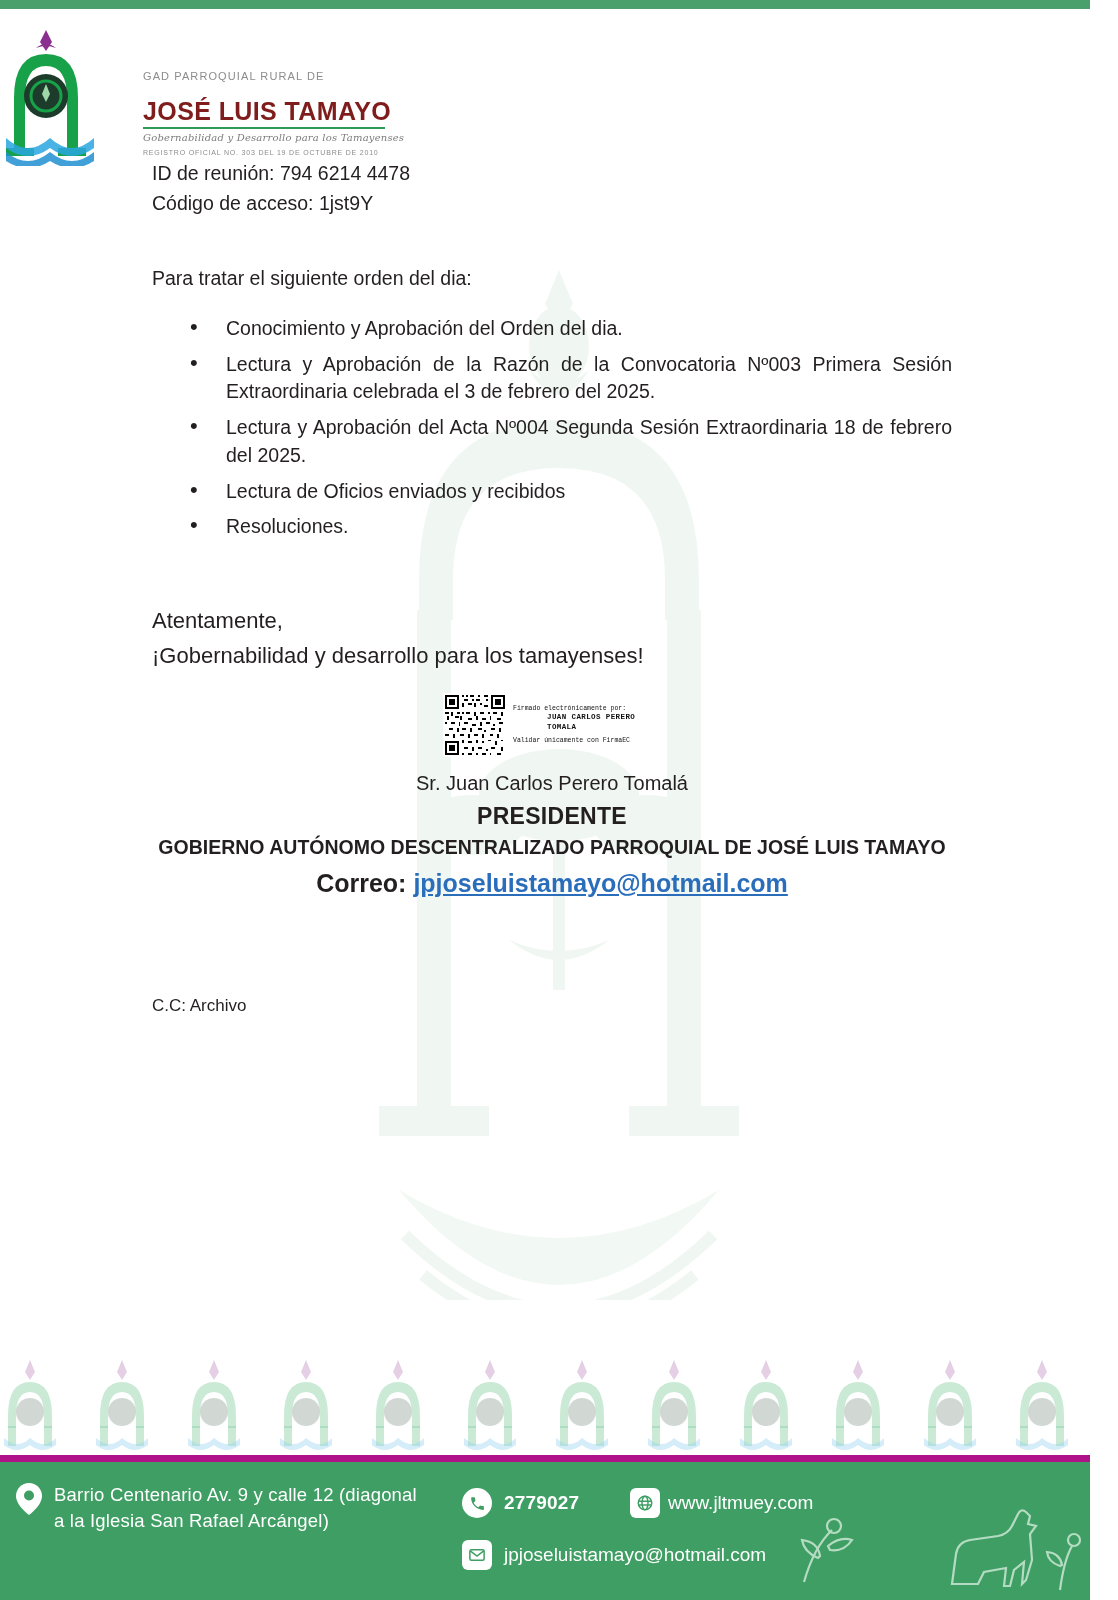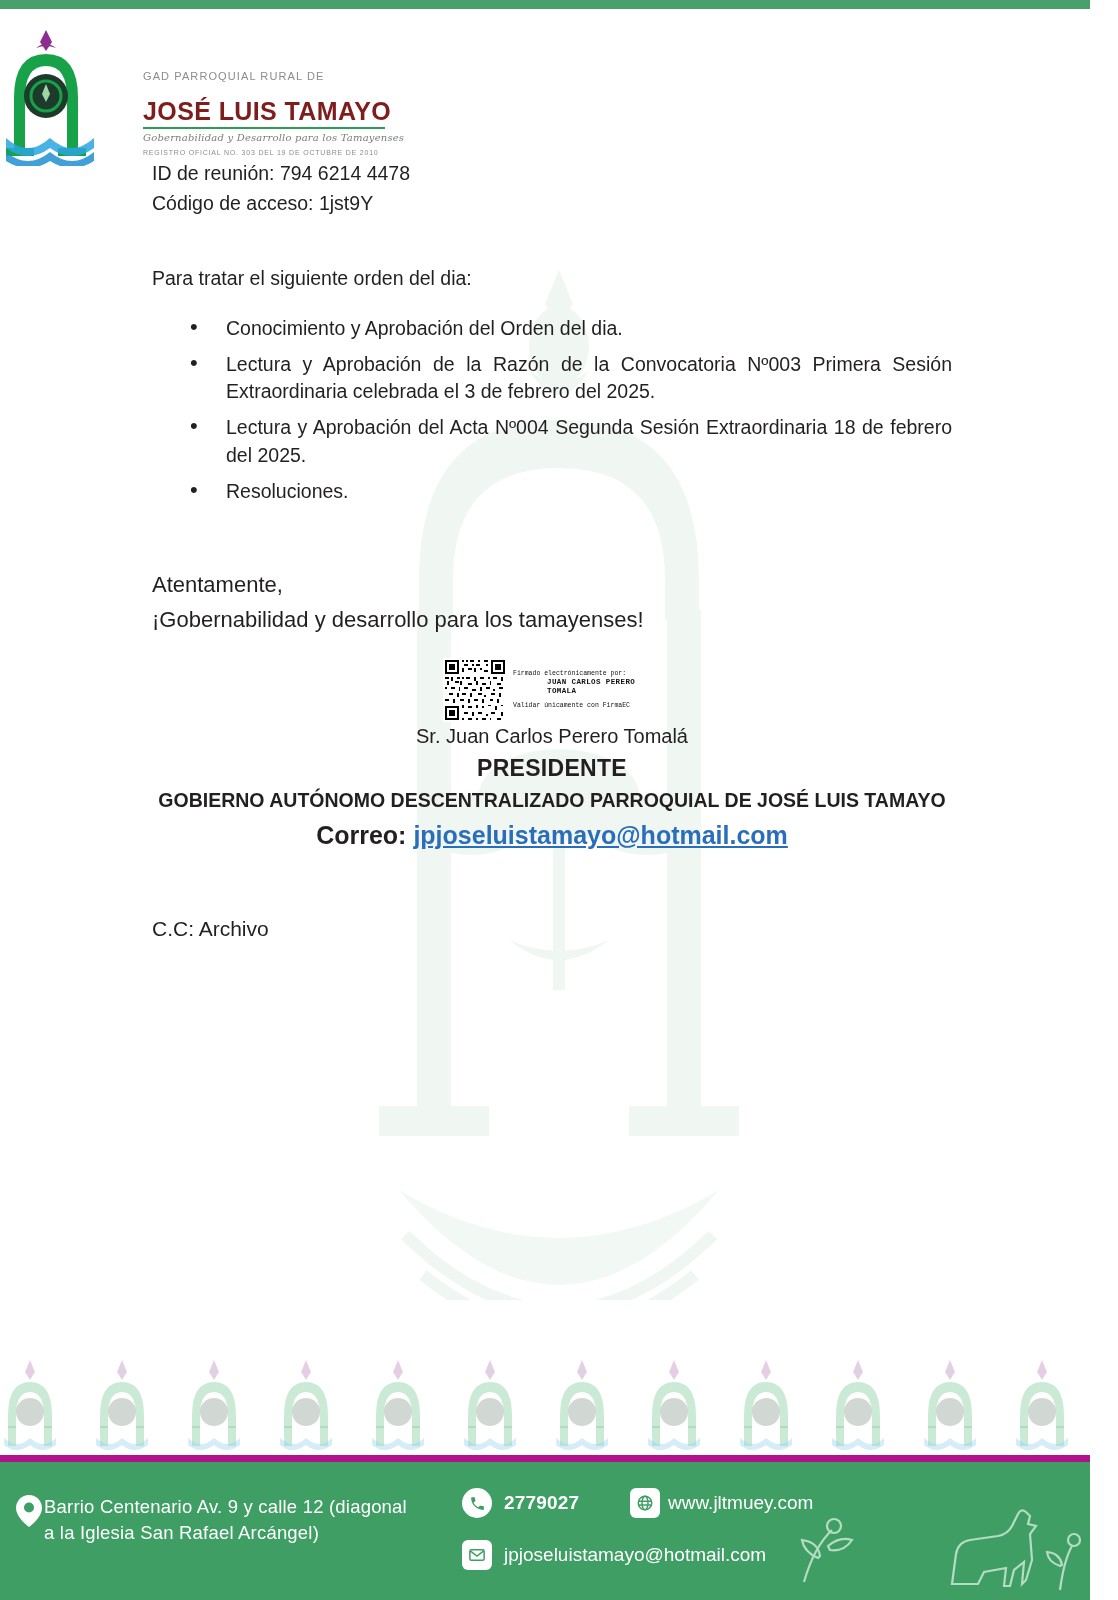--- a/index.html
+++ b/index.html
@@ -181,33 +181,34 @@
   }
   .esign-txt .nm {
     font-weight: bold;
     font-size: 7.5px;
     letter-spacing: 0.4px;
     margin-left: 34px;
   }
   .esign-txt .sm { margin-top: 5px; }
 
   .sig-block {
+    margin-top: 12px;
     text-align: center;
   }
   .sig-name { font-size: 20px; }
   .sig-role { font-size: 23px; font-weight: bold; margin-top: 2px; letter-spacing: 0.3px; }
   .sig-org  { font-size: 19.5px; font-weight: bold; margin-top: 2px; line-height: 1.35; }
   .sig-mail { font-size: 25px; font-weight: bold; margin-top: 5px; }
   .sig-mail a, .sig-mail .mail {
     color: #2a6ebb;
     text-decoration: underline;
     font-weight: bold;
   }
 
-  .cc { margin-top: 60px; font-size: 21px; }
+  .cc { margin-top: 93px; font-size: 17px; }
 
   
   .bottom-pattern {
     position: absolute;
     left: 0;
     bottom: 146px;
     width: 1090px;
     height: 100px;
     overflow: hidden;
     opacity: 0.5;
@@ -232,22 +233,23 @@
     z-index: 6;
     color: #ffffff;
   }
   .footer-inner {
     position: relative;
     height: 100%;
   }
   .fcol-addr {
     position: absolute;
     left: 14px;
-    top: 32px;
+    top: 20px;
     display: flex;
+    gap: 10px;
     align-items: flex-start;
   }
   .addr-text {
     font-size: 18.5px;
     line-height: 1.42;
     letter-spacing: 0.2px;
     max-width: 370px;
   }
   .fcol-contact {
     position: absolute;
@@ -354,20 +356,21 @@
 
     <p class="meet-line">ID de reunión: 794 6214 4478</p>
     <p class="meet-line">Código de acceso: 1jst9Y</p>
 
     <p class="para-orden">Para tratar el siguiente orden del dia:</p>
 
     <ul class="agenda">
       <li>Conocimiento y Aprobación del Orden del dia.</li>
       <li>Lectura y Aprobación de la Razón de la Convocatoria Nº003 Primera Sesión Extraordinaria celebrada el 3 de febrero del 2025.</li>
       <li>Lectura y Aprobación del Acta Nº004 Segunda Sesión Extraordinaria 18 de febrero del 2025.</li>
+      <li>Lectura de Oficios enviados y recibidos</li>
       <li>Resoluciones.</li>
     </ul>
 
     <div class="closing">
       <div class="line1">Atentamente,</div>
       <div class="line2">¡Gobernabilidad y desarrollo para los tamayenses!</div>
     </div>
 
     <div class="esign">
       <svg class="qr" viewBox="0 0 33 33" shape-rendering="crispEdges">

